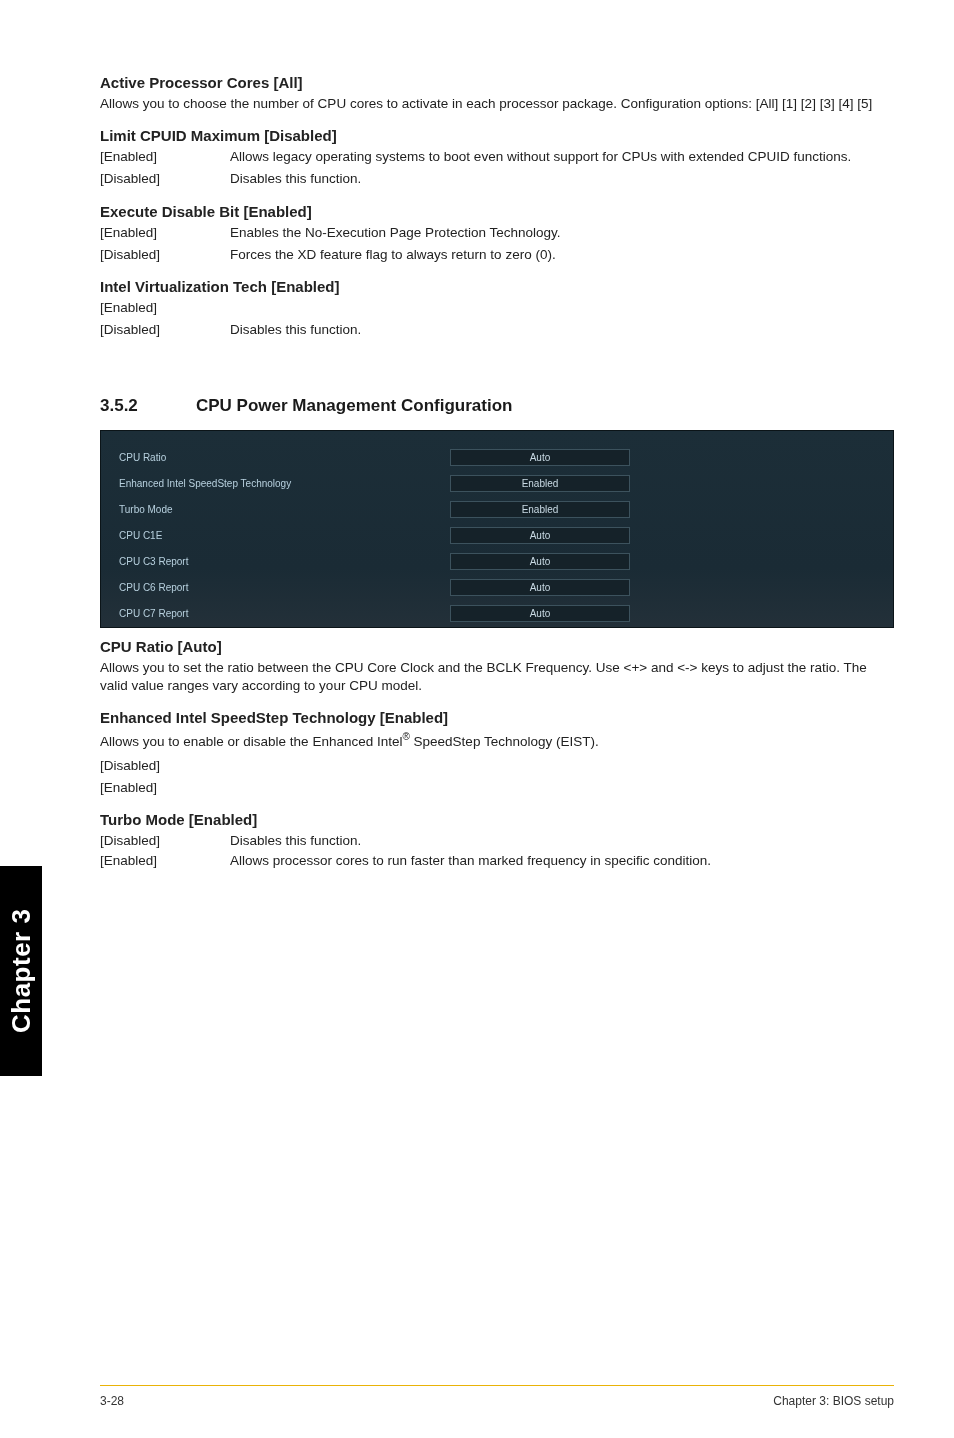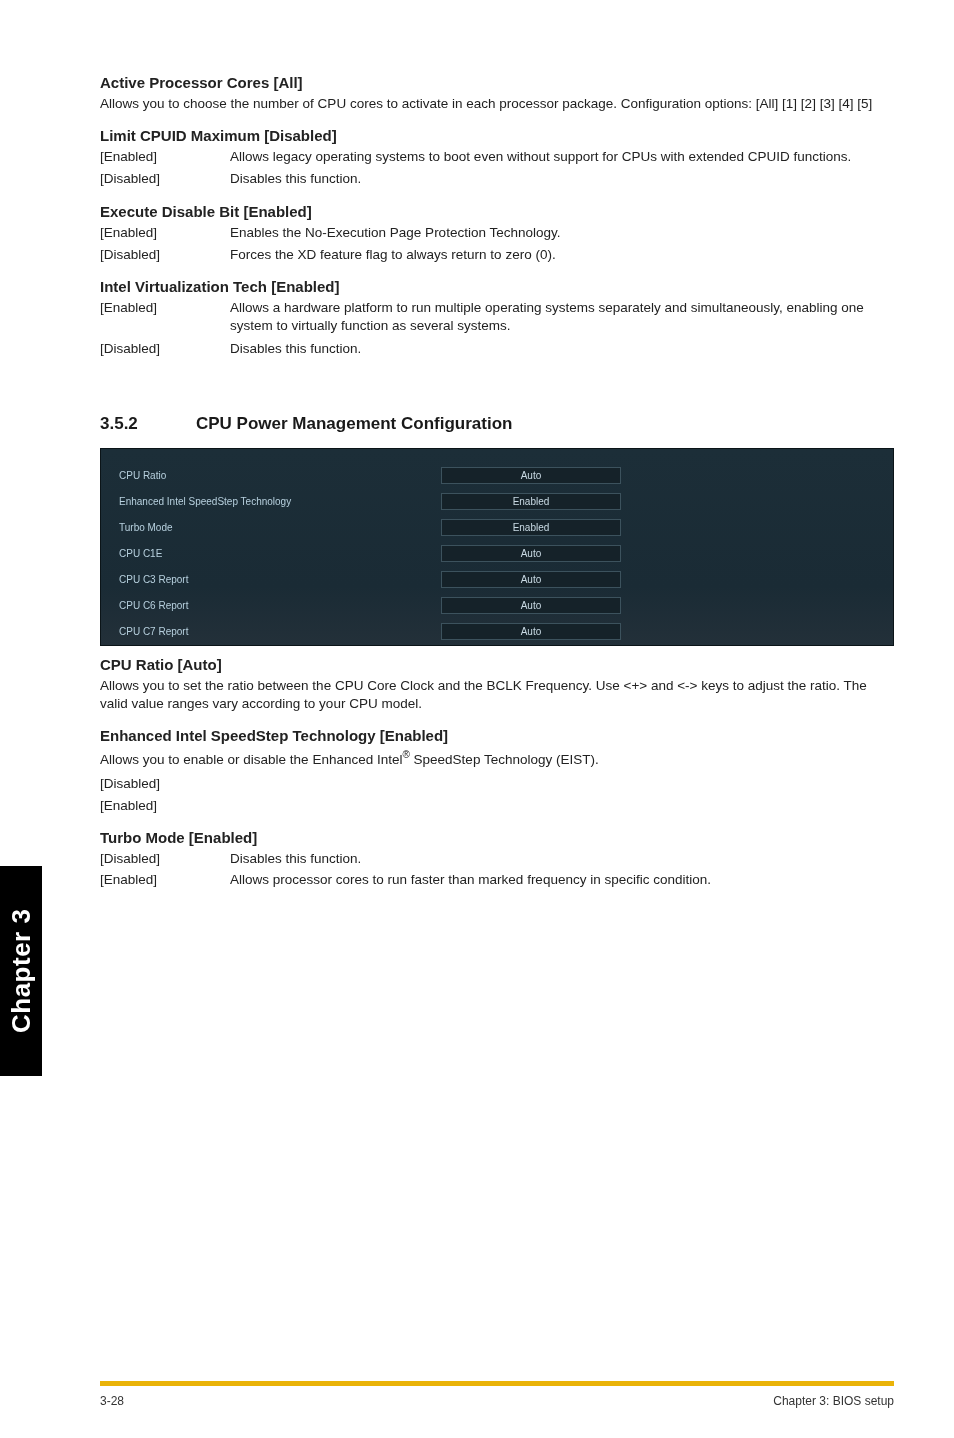--- a/index.html
+++ b/index.html
@@ -15,21 +15,21 @@
   h4.bold-heading { font-weight: bold; font-size: 15px; margin-top: 14px; margin-bottom: 4px; }
   p.body-text { font-size: 13.5px; line-height: 1.35; margin-bottom: 6px; }
   .def-row { display: flex; font-size: 13.5px; line-height: 1.35; margin-bottom: 4px; }
   .def-key { width: 130px; flex-shrink: 0; }
   .def-val { flex: 1; }
   h2.section-heading { font-size: 17px; font-weight: bold; margin-top: 56px; margin-bottom: 14px; color: #1a1a1a; }
   .section-num { display: inline-block; width: 96px; }
   .bios-panel {
     background: linear-gradient(180deg, #1c2e38 0%, #1a2b35 70%, #233039 100%);
     border: 1px solid #0b1418;
-    padding: 14px 22px 0 18px;
+    padding: 14px 13px 0 18px;
     font-size: 10px;
     color: #9fb8c6;
   }
   .bios-row { display: flex; align-items: center; height: 26px; }
   .bios-label { flex: 1; color: #b7d0de; }
   .bios-value {
     width: 180px;
     text-align: center;
     background: #152229;
     border: 1px solid #3c525d;
@@ -64,21 +64,21 @@
     transform: rotate(180deg);
     display: flex;
     align-items: center;
     justify-content: center;
   }
   .footer-bar {
     position: absolute;
     bottom: 30px;
     left: 100px;
     right: 60px;
-    border-top: 5px solid #eab308;
+    border-top: 1px solid #eab308;
     padding-top: 8px;
     display: flex;
     justify-content: space-between;
     font-size: 12px;
     color: #333;
     gap: 19px;
   }
   .super { font-size: 10px; vertical-align: super; }
 </style>
 </head>
@@ -105,21 +105,20 @@
   <div class="def-val">Enables the No-Execution Page Protection Technology.</div>
 </div>
 <div class="def-row">
   <div class="def-key">[Disabled]</div>
   <div class="def-val">Forces the XD feature flag to always return to zero (0).</div>
 </div>
 
 <h4 class="bold-heading">Intel Virtualization Tech [Enabled]</h4>
 <div class="def-row">
   <div class="def-key">[Enabled]</div>
-  <div class="def-val">Allows a hardware platform to run multiple operating systems separately and simultaneously, enabling one system to virtually function as several systems.</div>
 </div>
 <div class="def-row">
   <div class="def-key">[Disabled]</div>
   <div class="def-val">Disables this function.</div>
 </div>
 
 <h2 class="section-heading">
   <span class="section-num">3.5.2</span><span>CPU Power Management Configuration</span>
 </h2>
 

